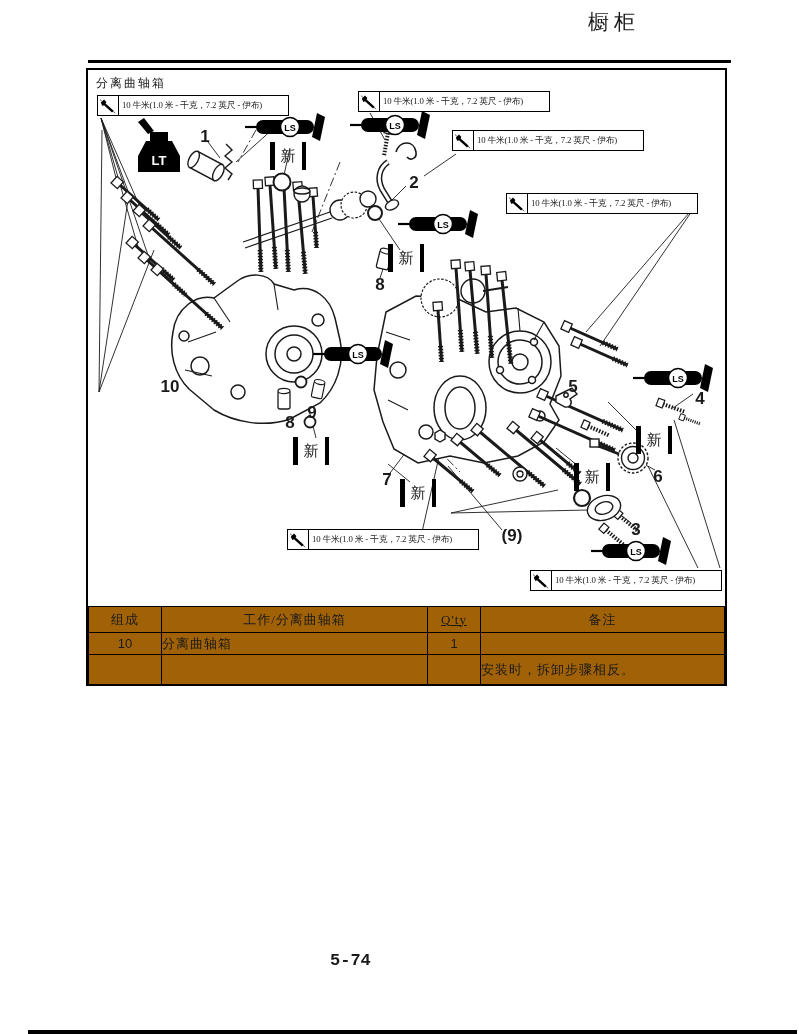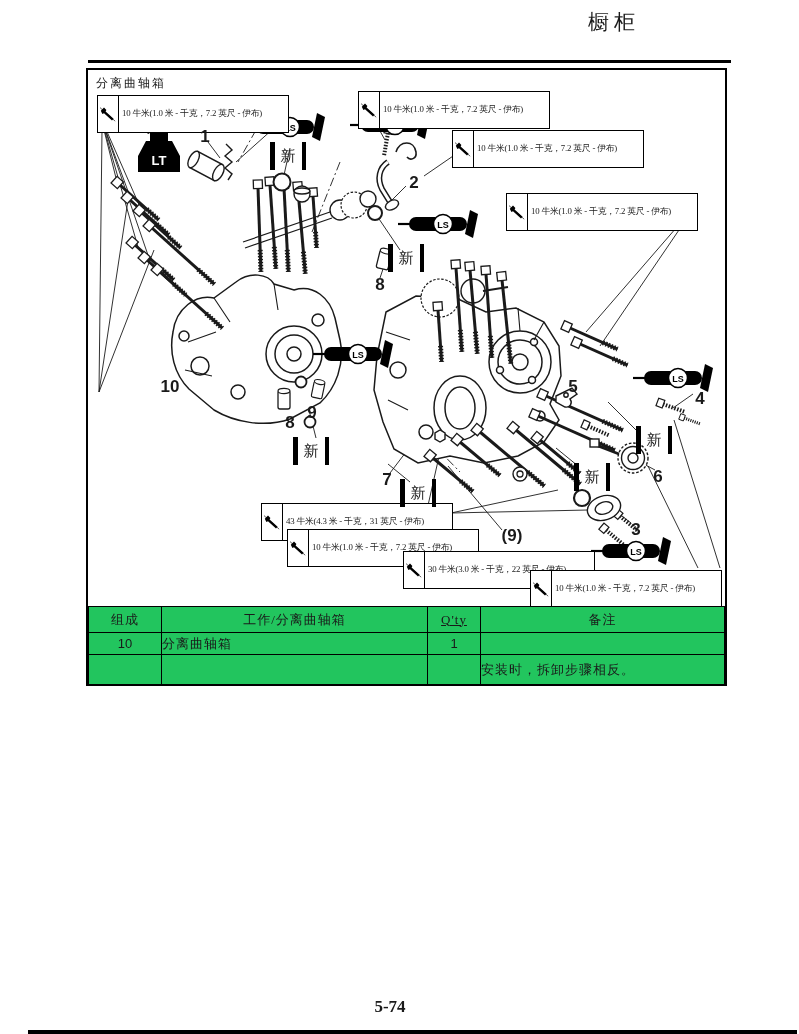--- a/index.html
+++ b/index.html
@@ -4,42 +4,42 @@
 <style>
   html,body{margin:0;padding:0;}
   body{width:799px;height:1034px;background:#fff;position:relative;overflow:hidden;
        font-family:"Liberation Serif",serif;color:#1a1a1a;}
   .header-title{position:absolute;left:588px;top:8px;font-size:21px;letter-spacing:5px;}
   .header-rule{position:absolute;left:88px;top:60px;width:643px;height:3px;background:#000;}
   .frame{position:absolute;left:86px;top:68px;width:641px;height:618px;
          border:2px solid #000;box-sizing:border-box;background:#fff;}
   .diagram-title{position:absolute;left:8px;top:5px;font-size:12px;letter-spacing:2px;z-index:4;}
   svg.diagram{position:absolute;left:0;top:0;z-index:1;}
-  .tq{position:absolute;height:38px;width:192px;border:1.2px solid #000;background:#fff;
+  .tq{position:absolute;height:21px;width:192px;border:1.2px solid #000;background:#fff;
       display:flex;align-items:stretch;z-index:3;box-sizing:border-box;}
   .tq-icon{width:20px;flex:none;border-right:1.2px solid #000;display:flex;
            align-items:center;justify-content:center;}
   .tq-text{font-size:8.8px;white-space:nowrap;overflow:hidden;align-self:center;
            padding-left:3px;letter-spacing:-0.2px;}
   .newlbl{position:absolute;display:flex;align-items:center;gap:6px;z-index:3;}
   .nbar{width:4.5px;height:28px;background:#000;}
   .ntext{font-size:15px;line-height:1;}
   .callout{position:absolute;transform:translate(-50%,-50%);z-index:3;
            font-family:"Liberation Sans",sans-serif;font-weight:bold;font-size:17px;}
   table.parts{position:absolute;left:0;top:536px;width:637px;border-collapse:collapse;
-              z-index:4;background:#22c55e;table-layout:fixed;}
+              z-index:4;background:#a16207;table-layout:fixed;}
   table.parts th,table.parts td{border:1.2px solid #000;font-weight:normal;
               font-size:13px;padding:0;vertical-align:middle;}
   table.parts th{height:25px;text-align:center;letter-spacing:1px;}
   .col-no{width:72px;} .col-job{width:265px;} .col-qty{width:52px;text-decoration:underline;}
   tr.r1 td{height:21px;} tr.r2 td{height:29px;}
   .cell-center{text-align:center;font-family:"Liberation Sans",sans-serif;font-size:13.5px;}
   .cell-left{text-align:left;padding-left:8px;font-size:12.5px;letter-spacing:1px;}
-  .footer-page{position:absolute;left:330px;top:997px;width:120px;text-align:center;
-               font-family:Liberation Serif, serif;font-weight:bold;font-size:17px;}
+  .footer-page{position:absolute;left:330px;top:951px;width:120px;text-align:left;
+               font-family:Liberation Mono, monospace;font-weight:bold;font-size:17px;}
   .footer-bar{position:absolute;left:28px;bottom:0;width:769px;height:4px;background:#000;}
   .wrench-svg{width:16px;height:16px;}
 </style>
 </head>
 <body>
 
 <div class="header-title">橱柜</div>
 <div class="header-rule"></div>
 
 <div class="frame">
@@ -257,46 +257,28 @@
   </div>
   <div class="tq" style="left:418px;top:123px">
     <span class="tq-icon">
         <svg class="wrench-svg" viewBox="0 0 20 20">
           <line x1="0" y1="2" x2="19" y2="19" stroke="#000" stroke-width="0.8"></line>
           <path d="M1 6 L5 2 L8 5 L7 7 L17 16 L15 18 L5 9 L3 10 Z" fill="#000"></path>
         </svg>
       </span>
     <span class="tq-text">10 牛米(1.0 米 - 千克，7.2 英尺 - 伊布)</span>
   </div>
-  <div class="tq" style="left:173px;top:433px">
-    <span class="tq-icon">
-        <svg class="wrench-svg" viewBox="0 0 20 20">
-          <line x1="0" y1="2" x2="19" y2="19" stroke="#000" stroke-width="0.8"></line>
-          <path d="M1 6 L5 2 L8 5 L7 7 L17 16 L15 18 L5 9 L3 10 Z" fill="#000"></path>
-        </svg>
-      </span>
-    <span class="tq-text">43 牛米(4.3 米 - 千克，31 英尺 - 伊布)</span>
-  </div>
   <div class="tq" style="left:199px;top:459px">
     <span class="tq-icon">
         <svg class="wrench-svg" viewBox="0 0 20 20">
           <line x1="0" y1="2" x2="19" y2="19" stroke="#000" stroke-width="0.8"></line>
           <path d="M1 6 L5 2 L8 5 L7 7 L17 16 L15 18 L5 9 L3 10 Z" fill="#000"></path>
         </svg>
       </span>
     <span class="tq-text">10 牛米(1.0 米 - 千克，7.2 英尺 - 伊布)</span>
-  </div>
-  <div class="tq" style="left:315px;top:481px">
-    <span class="tq-icon">
-        <svg class="wrench-svg" viewBox="0 0 20 20">
-          <line x1="0" y1="2" x2="19" y2="19" stroke="#000" stroke-width="0.8"></line>
-          <path d="M1 6 L5 2 L8 5 L7 7 L17 16 L15 18 L5 9 L3 10 Z" fill="#000"></path>
-        </svg>
-      </span>
-    <span class="tq-text">30 牛米(3.0 米 - 千克，22 英尺 - 伊布)</span>
   </div>
   <div class="tq" style="left:442px;top:500px">
     <span class="tq-icon">
         <svg class="wrench-svg" viewBox="0 0 20 20">
           <line x1="0" y1="2" x2="19" y2="19" stroke="#000" stroke-width="0.8"></line>
           <path d="M1 6 L5 2 L8 5 L7 7 L17 16 L15 18 L5 9 L3 10 Z" fill="#000"></path>
         </svg>
       </span>
     <span class="tq-text">10 牛米(1.0 米 - 千克，7.2 英尺 - 伊布)</span>
   </div>

